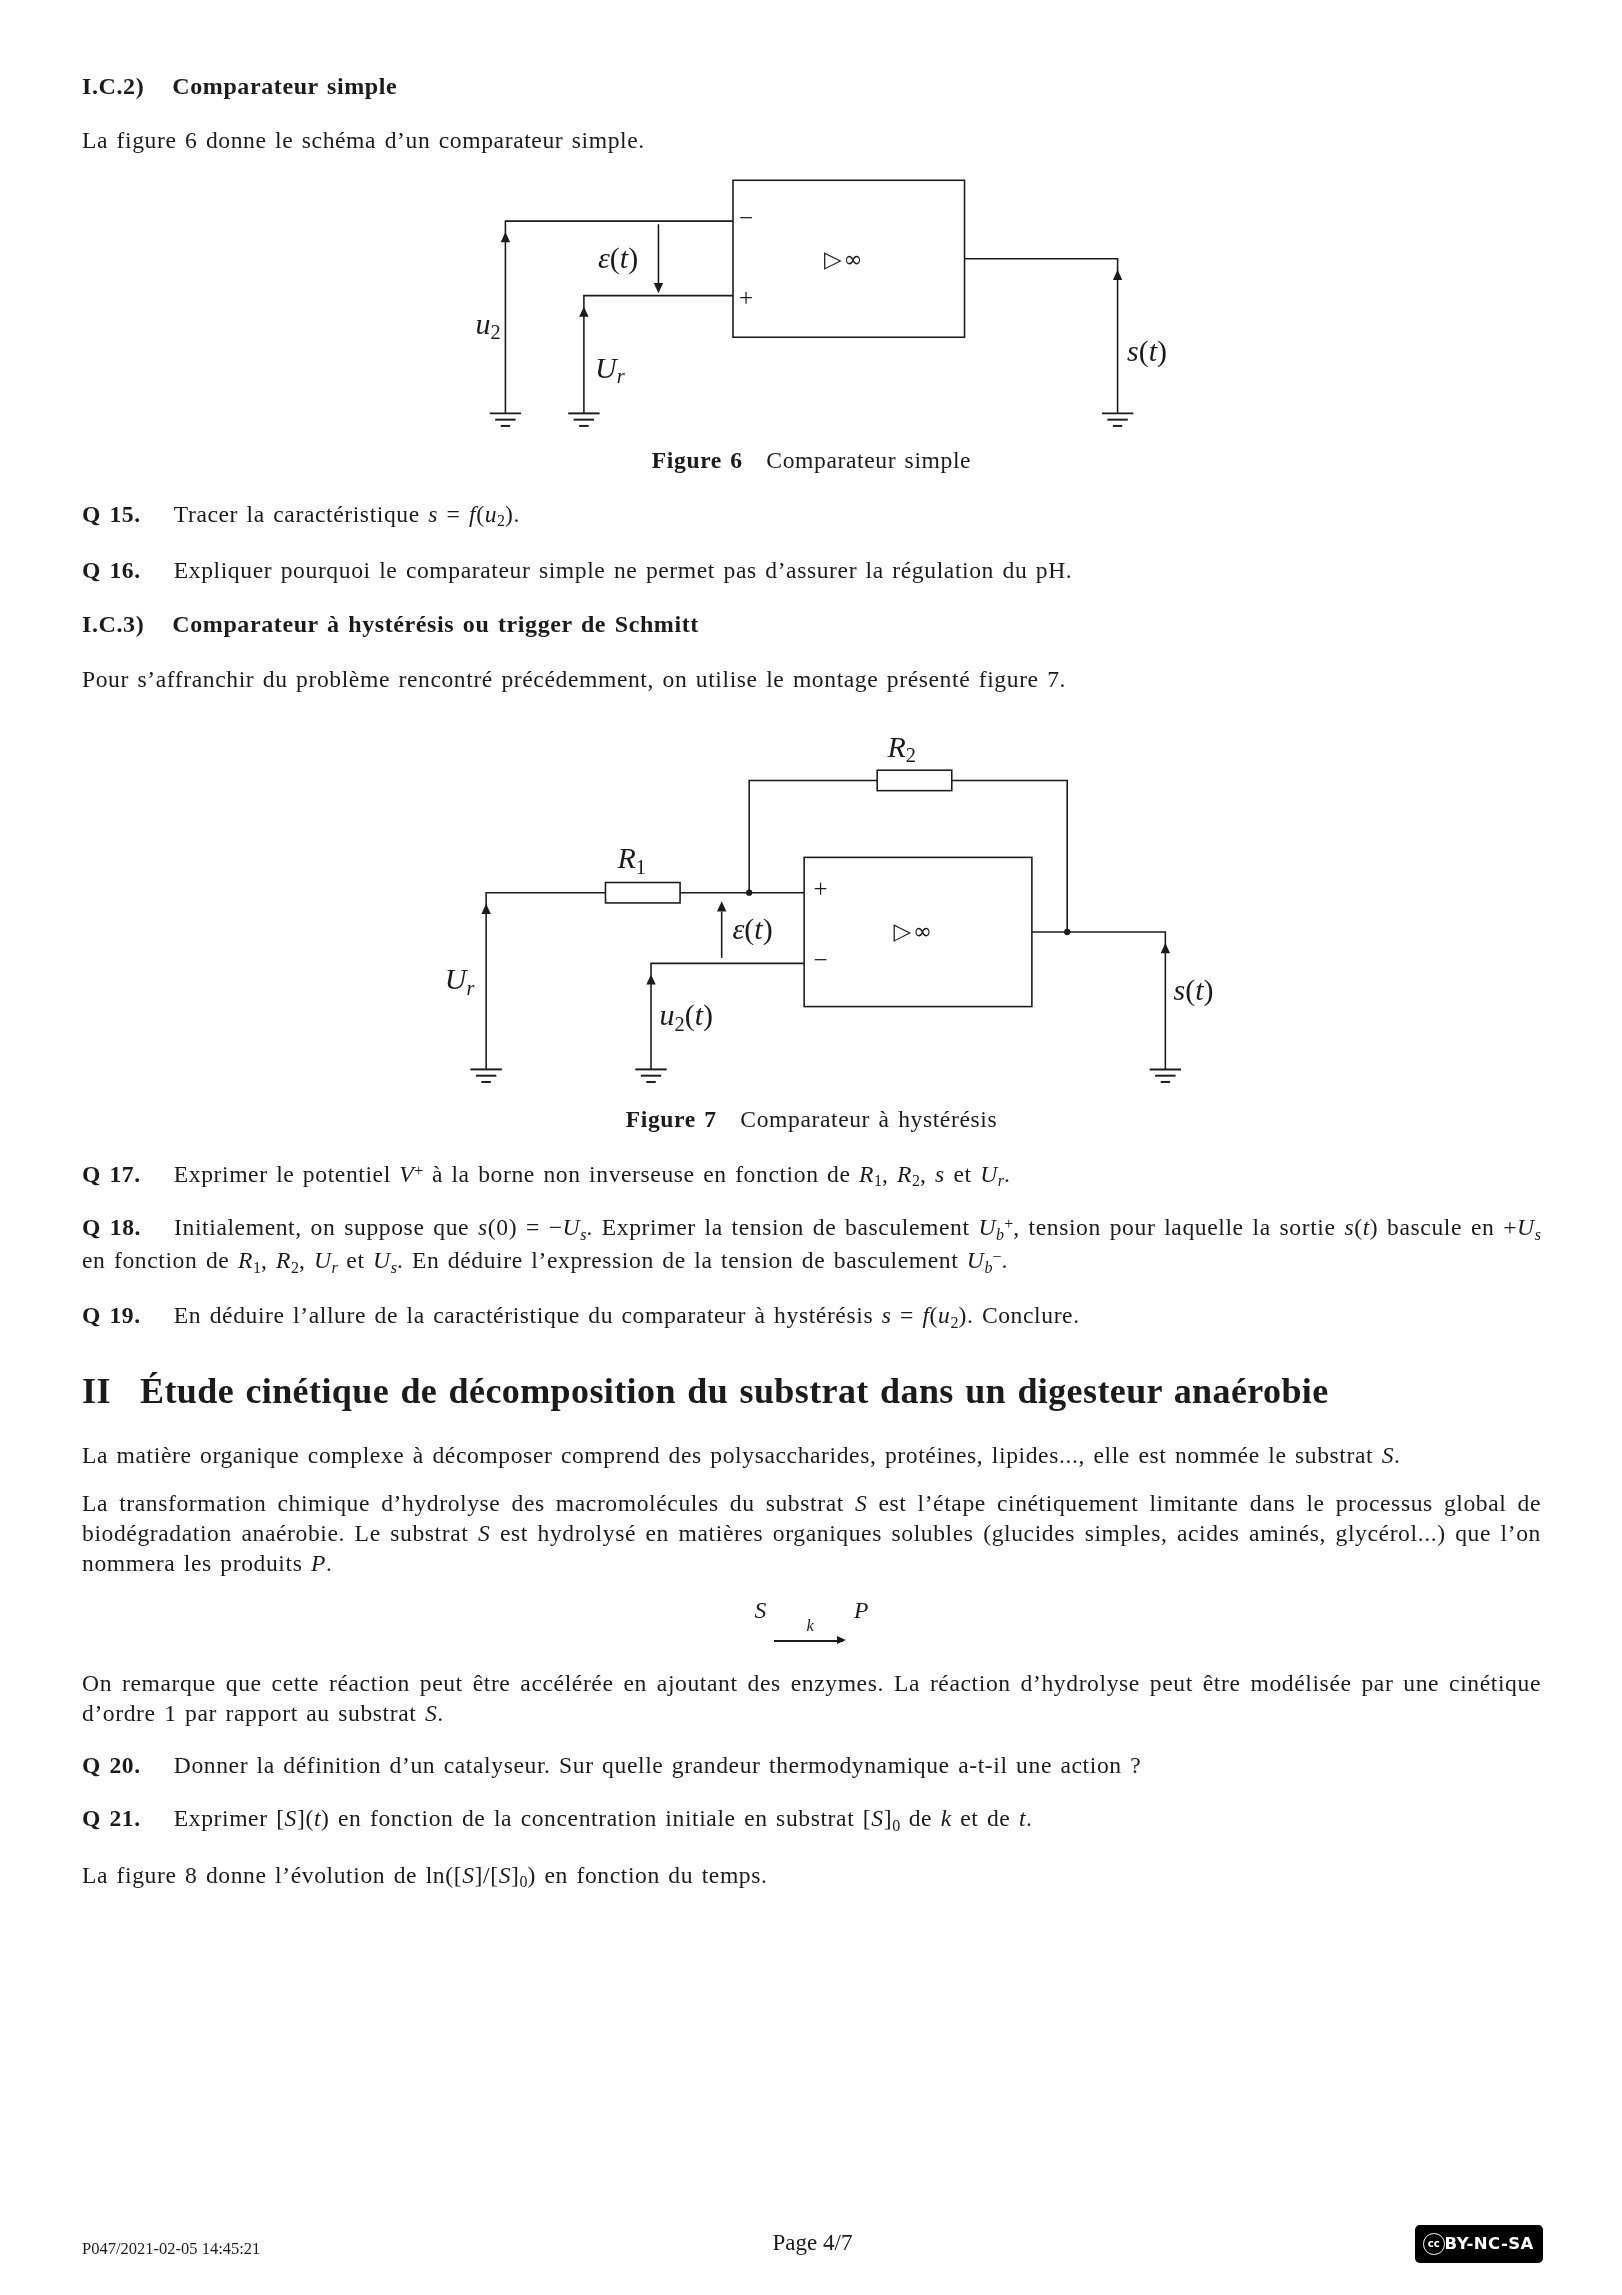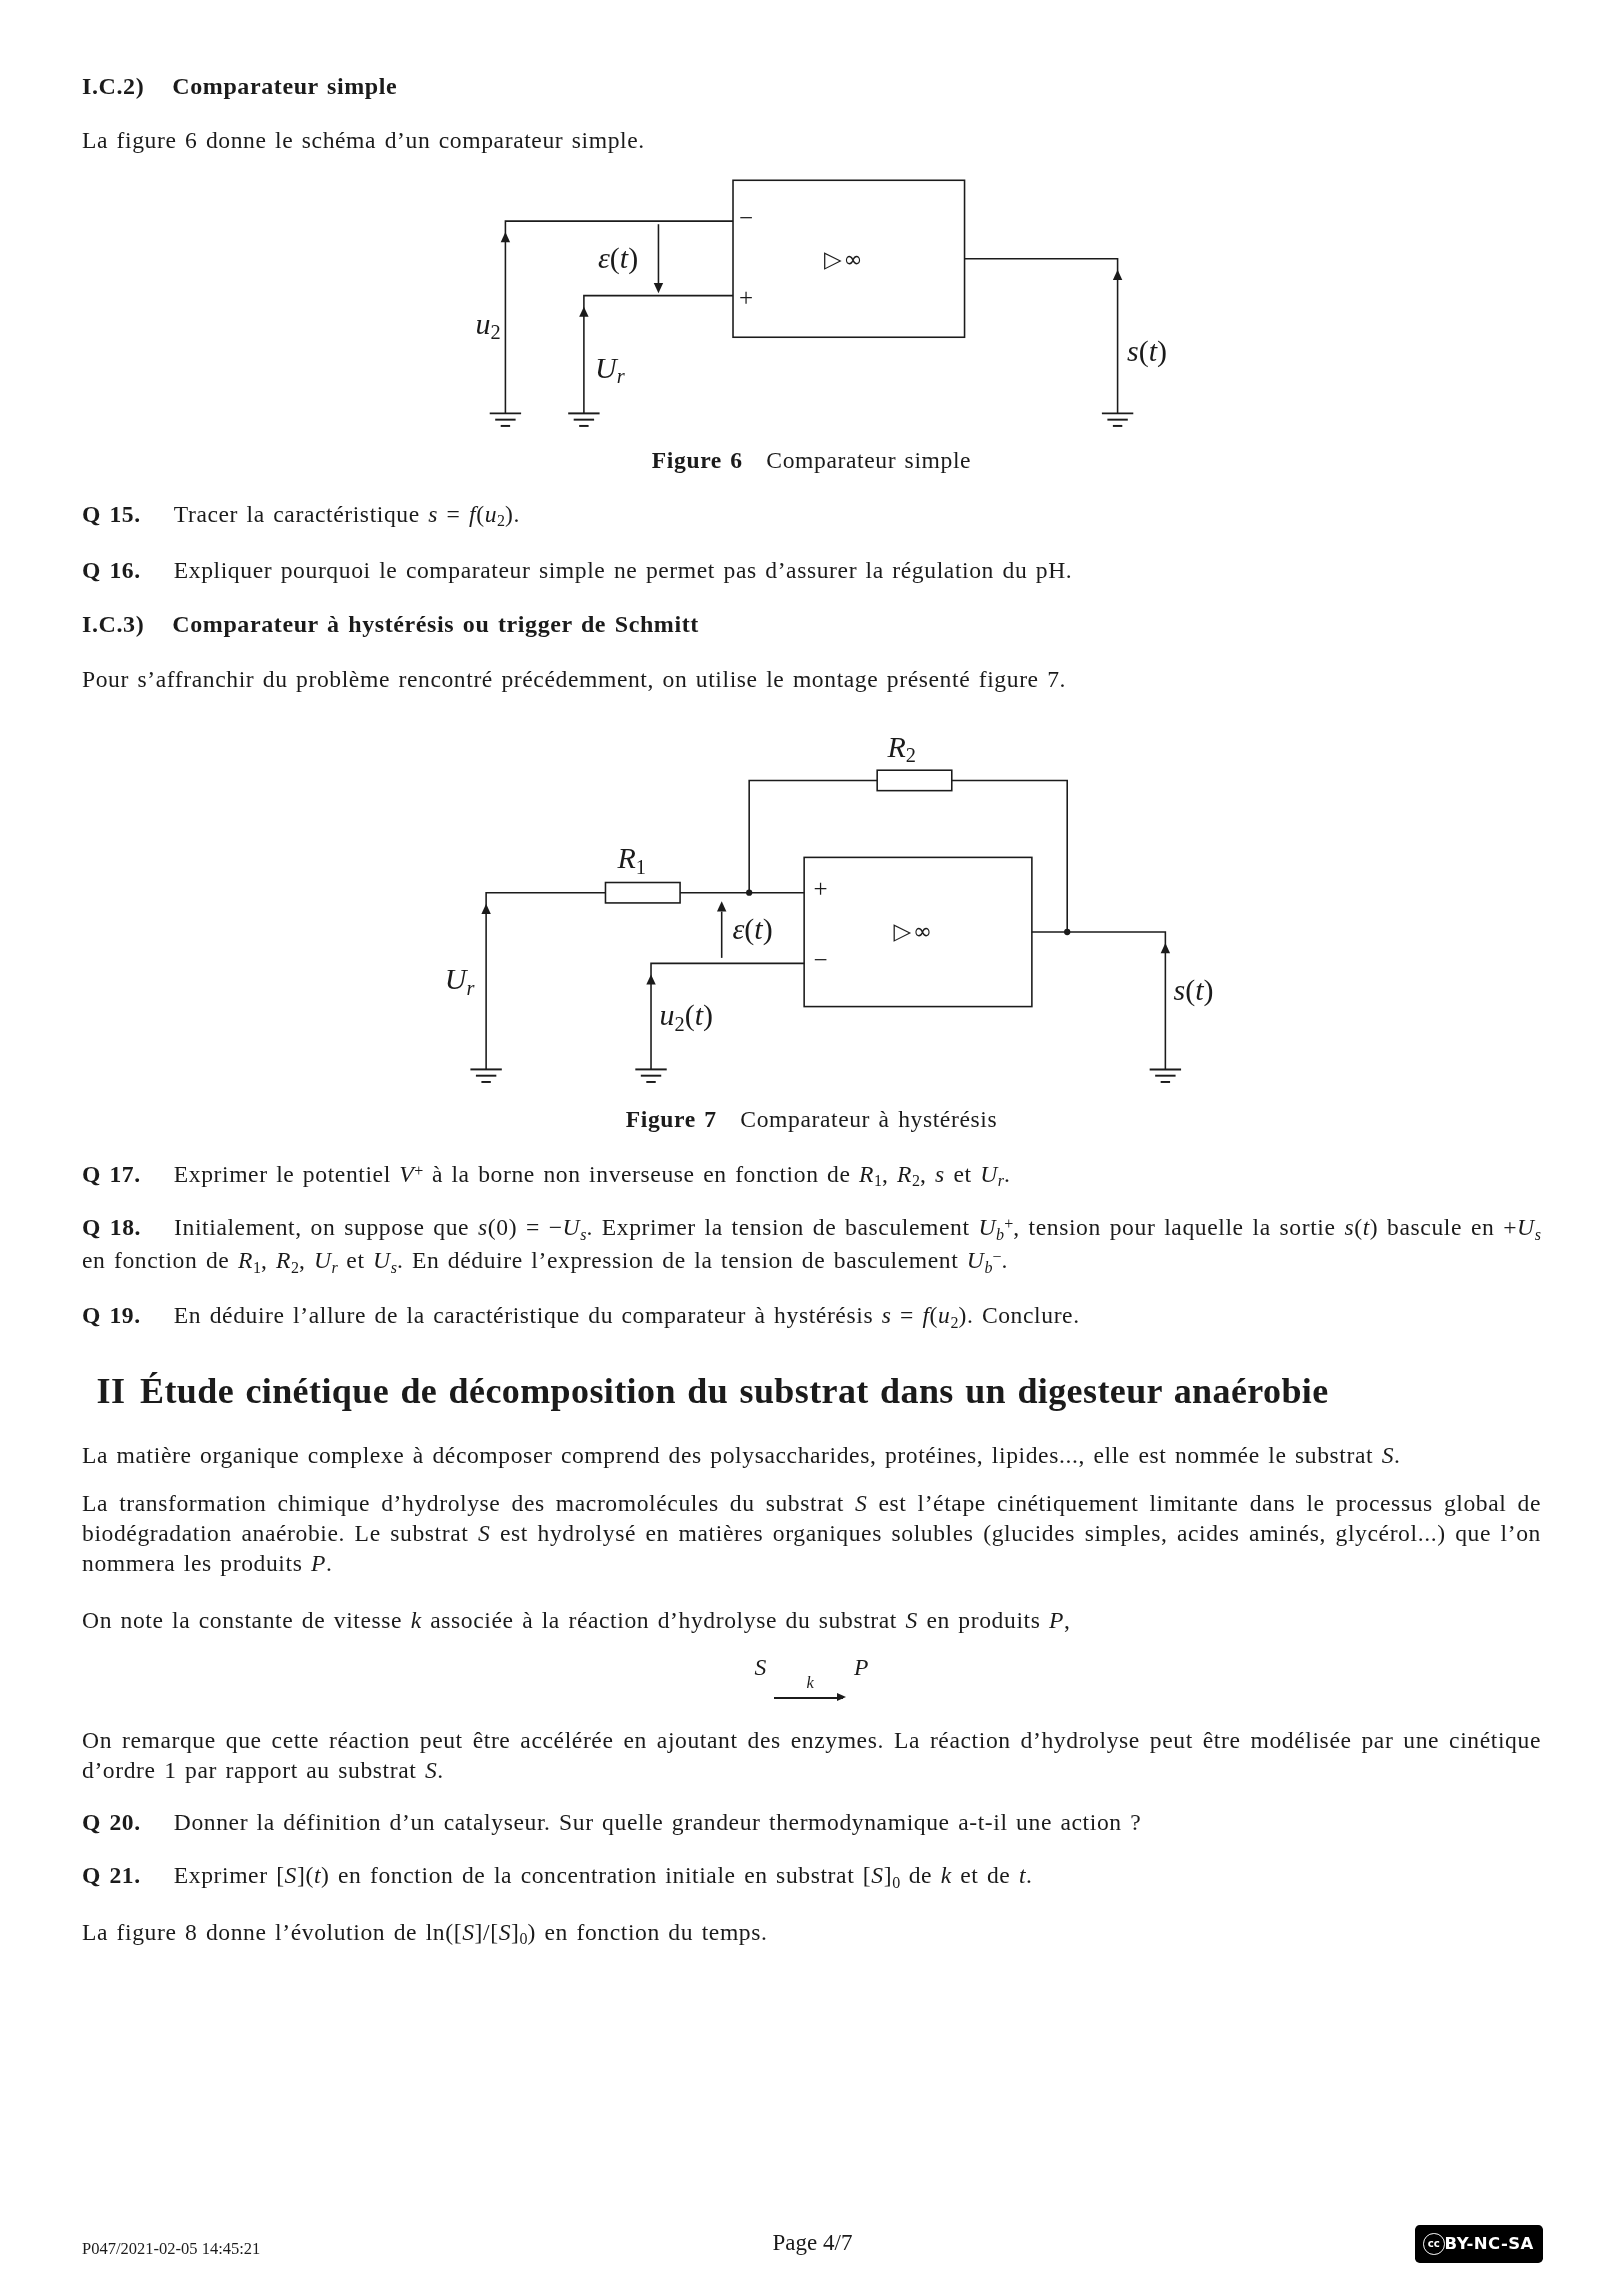--- a/index.html
+++ b/index.html
@@ -31,21 +31,21 @@
   .fig7{width:746px;margin:22px auto 0 auto;}
   .fig-label{position:absolute;font-size:30px;line-height:1;white-space:nowrap;letter-spacing:0;word-spacing:0;}
   .sign{font-size:25px;}
   .amp{font-family:"DejaVu Sans",sans-serif;font-size:23px;letter-spacing:1.6px;}
   .caption{text-align:center;margin-top:12.6px;}
   .sec2{
     font-weight:bold;font-size:36px;line-height:44px;
     padding-left:58px;text-indent:-58px;text-align:left;
     letter-spacing:0.4px;
   }
-  .sec2num{display:inline-block;width:58px;text-indent:0;text-align:center;}
+  .sec2num{display:inline-block;width:58px;text-indent:0;}
   .equation{text-align:center;margin-top:17.3px;letter-spacing:0;}
   .rxn{display:inline-flex;flex-direction:column;align-items:center;margin:0 7.9px;vertical-align:-12.6px;}
   .rxn-k{font-style:italic;font-size:16.5px;line-height:1.1;}
   .rxn-arrow{position:relative;width:72px;height:12.6px;}
   .rxn-line{position:absolute;left:0;right:3.1px;top:5.5px;height:1.6px;background:#1b1b1b;}
   .rxn-head{position:absolute;right:0;top:1.6px;width:0;height:0;
     border-left:9.4px solid #1b1b1b;border-top:4.7px solid transparent;border-bottom:4.7px solid transparent;}
   .footer{position:absolute;left:82px;right:80px;top:2225px;height:36px;letter-spacing:0;word-spacing:0;}
   .stamp{position:absolute;left:0;top:9.4px;font-size:16.5px;}
   .pageno{position:absolute;left:50%;transform:translateX(-50%);top:3.1px;font-size:23px;}
@@ -183,21 +183,20 @@
   <p style="margin-top:22px"><span class="bd">Q 19.</span><span class="qgap"></span><span><span>En déduire l’allure de la caractéristique du comparateur à hystérésis </span><span class="it">s</span><span> = </span><span class="it">f</span><span>(</span><span class="it">u</span><span class="sb">2</span><span>). Conclure.</span></span></p>
 
   <div class="sec2" style="margin-top:36px">
     <span class="sec2num">II</span><span>Étude cinétique de décomposition du substrat dans un digesteur anaérobie</span>
   </div>
 
   <p style="margin-top:27px"><span>La matière organique complexe à décomposer comprend des polysaccharides, protéines, lipides..., elle est nommée le substrat </span><span class="it">S</span><span>.</span></p>
 
   <p style="margin-top:17.3px"><span>La transformation chimique d’hydrolyse des macromolécules du substrat </span><span class="it">S</span><span> est l’étape cinétiquement limitante dans le processus global de biodégradation anaérobie. Le substrat </span><span class="it">S</span><span> est hydrolysé en matières organiques solubles (glucides simples, acides aminés, glycérol...) que l’on nommera les produits </span><span class="it">P</span><span>.</span></p>
 
-  <p style="margin-top:27px"><span>On note la constante de vitesse </span><span class="it">k</span><span> associée à la réaction d’hydrolyse du substrat </span><span class="it">S</span><span> en produits </span><span class="it">P</span><span>,</span></p>
 
   <div class="equation">
     <span><span class="it">S</span></span><span class="rxn">
         <span class="rxn-k">k</span>
         <span class="rxn-arrow">
           <span class="rxn-line"></span>
           <span class="rxn-head"></span>
         </span>
       </span><span><span class="it">P</span></span>
   </div>

